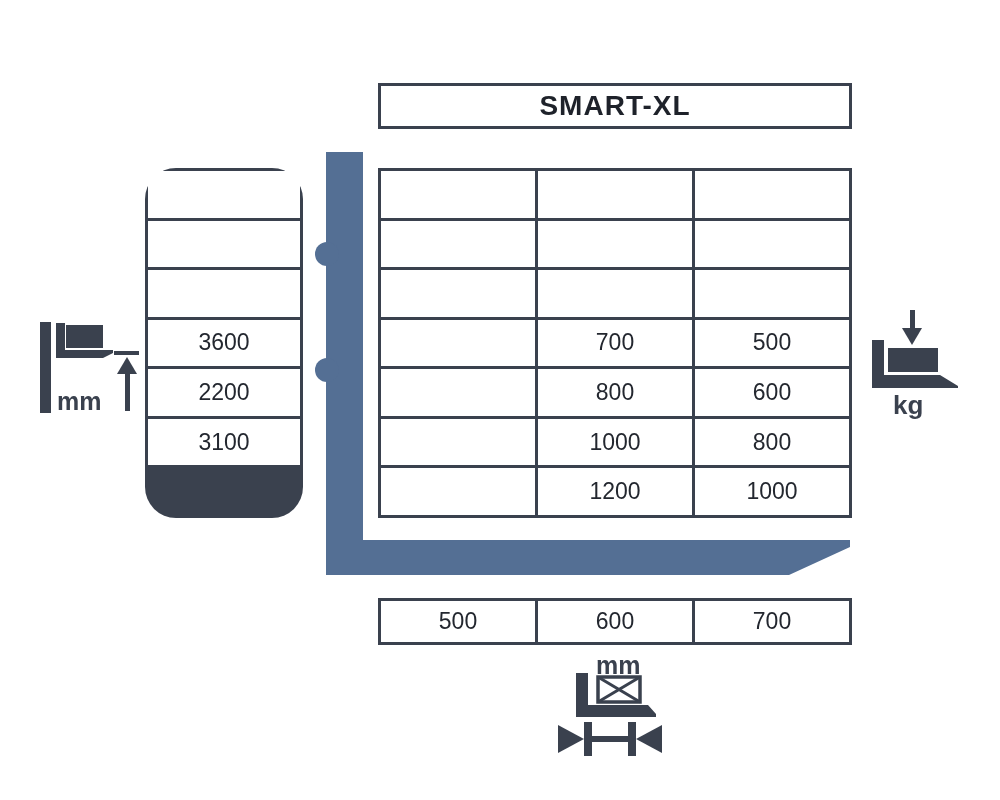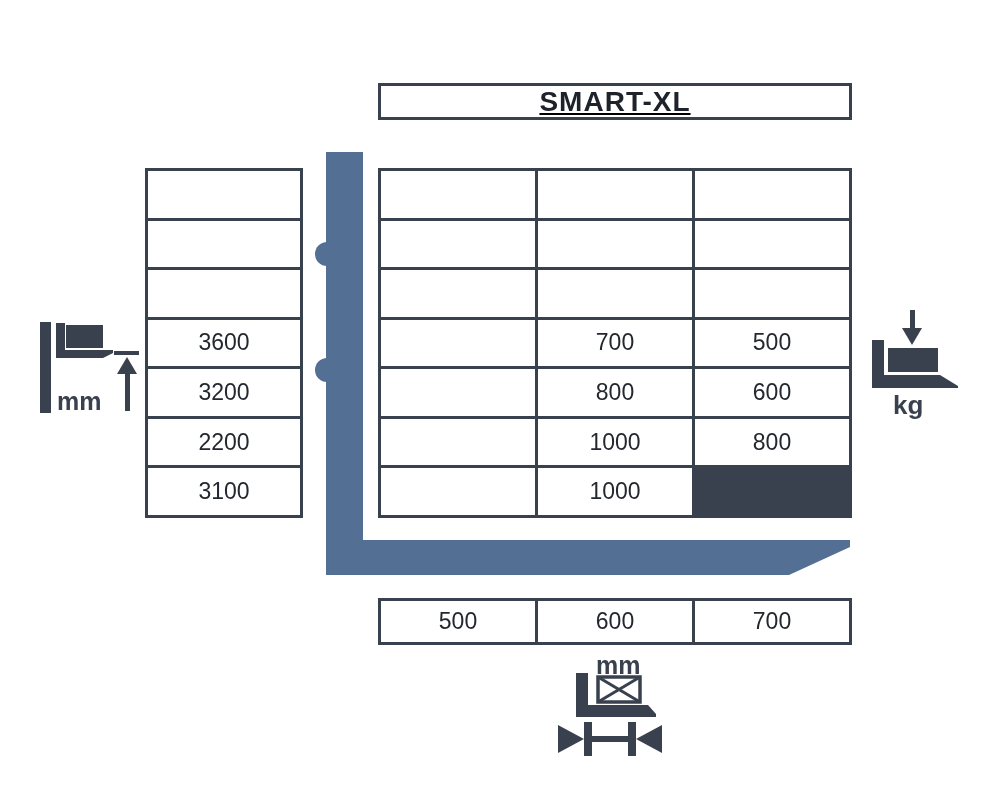--- a/index.html
+++ b/index.html
@@ -6,43 +6,44 @@
   .canvas{
     position:relative;
     width:1000px;height:800px;
     background:#ffffff;
     font-family:"Liberation Sans",sans-serif;
     overflow:hidden;
   }
   .abs{position:absolute;}
   
   .title-box{
-    left:378px;top:83px;width:474px;height:37px;
+    left:378px;top:83px;width:474px;height:46px;
     box-sizing:border-box;
     border:3px solid #3A414E;
-    display:flex;align-items:center;justify-content:center;text-decoration:underline;
+    display:flex;align-items:center;justify-content:center;
   }
   .title-box span{
     font-size:28px;font-weight:700;letter-spacing:1px;color:#1E222A;
   }
   
   .tbl{
     box-sizing:border-box;
     display:grid;
     background:#3A414E;     
     padding:3px;gap:3px;
   }
   .tbl .cell{
     background:#ffffff;
     display:flex;align-items:center;justify-content:center;
     font-size:23px;font-weight:500;color:#23272F;
   }
   .left-tbl{
     left:145px;top:168px;width:158px;height:350px;
     grid-template-rows:repeat(7,1fr);
+    border-radius:31px;
   }
   .main-tbl{
     left:378px;top:168px;width:474px;height:350px;
     grid-template-columns:repeat(3,1fr);
     grid-template-rows:repeat(7,1fr);
   }
   .bottom-tbl{
     left:378px;top:598px;width:474px;height:47px;
     grid-template-columns:repeat(3,1fr);
   }
@@ -68,21 +69,20 @@
 
   <div class="abs title-box">
     <span>SMART-XL</span>
   </div>
 
   <div class="abs tbl left-tbl">
     <div class="cell"></div>
     <div class="cell"></div>
     <div class="cell"></div>
     <div class="cell">3600</div>
-    <div class="cell">3200</div>
     <div class="cell">2200</div>
     <div class="cell">3100</div>
   </div>
 
   <div class="abs tbl main-tbl">
     <div class="cell"></div>
     <div class="cell"></div>
     <div class="cell"></div>
     <div class="cell"></div>
     <div class="cell"></div>
@@ -93,20 +93,21 @@
     <div class="cell"></div>
     <div class="cell">700</div>
     <div class="cell">500</div>
     <div class="cell"></div>
     <div class="cell">800</div>
     <div class="cell">600</div>
     <div class="cell"></div>
     <div class="cell">1000</div>
     <div class="cell">800</div>
     <div class="cell"></div>
+    <div class="cell">1200</div>
     <div class="cell">1000</div>
   </div>
 
   <div class="abs tbl bottom-tbl">
     <div class="cell">500</div>
     <div class="cell">600</div>
     <div class="cell">700</div>
   </div>
 
   <svg class="abs icon-left" width="112" height="102" viewBox="0 0 112 102">

